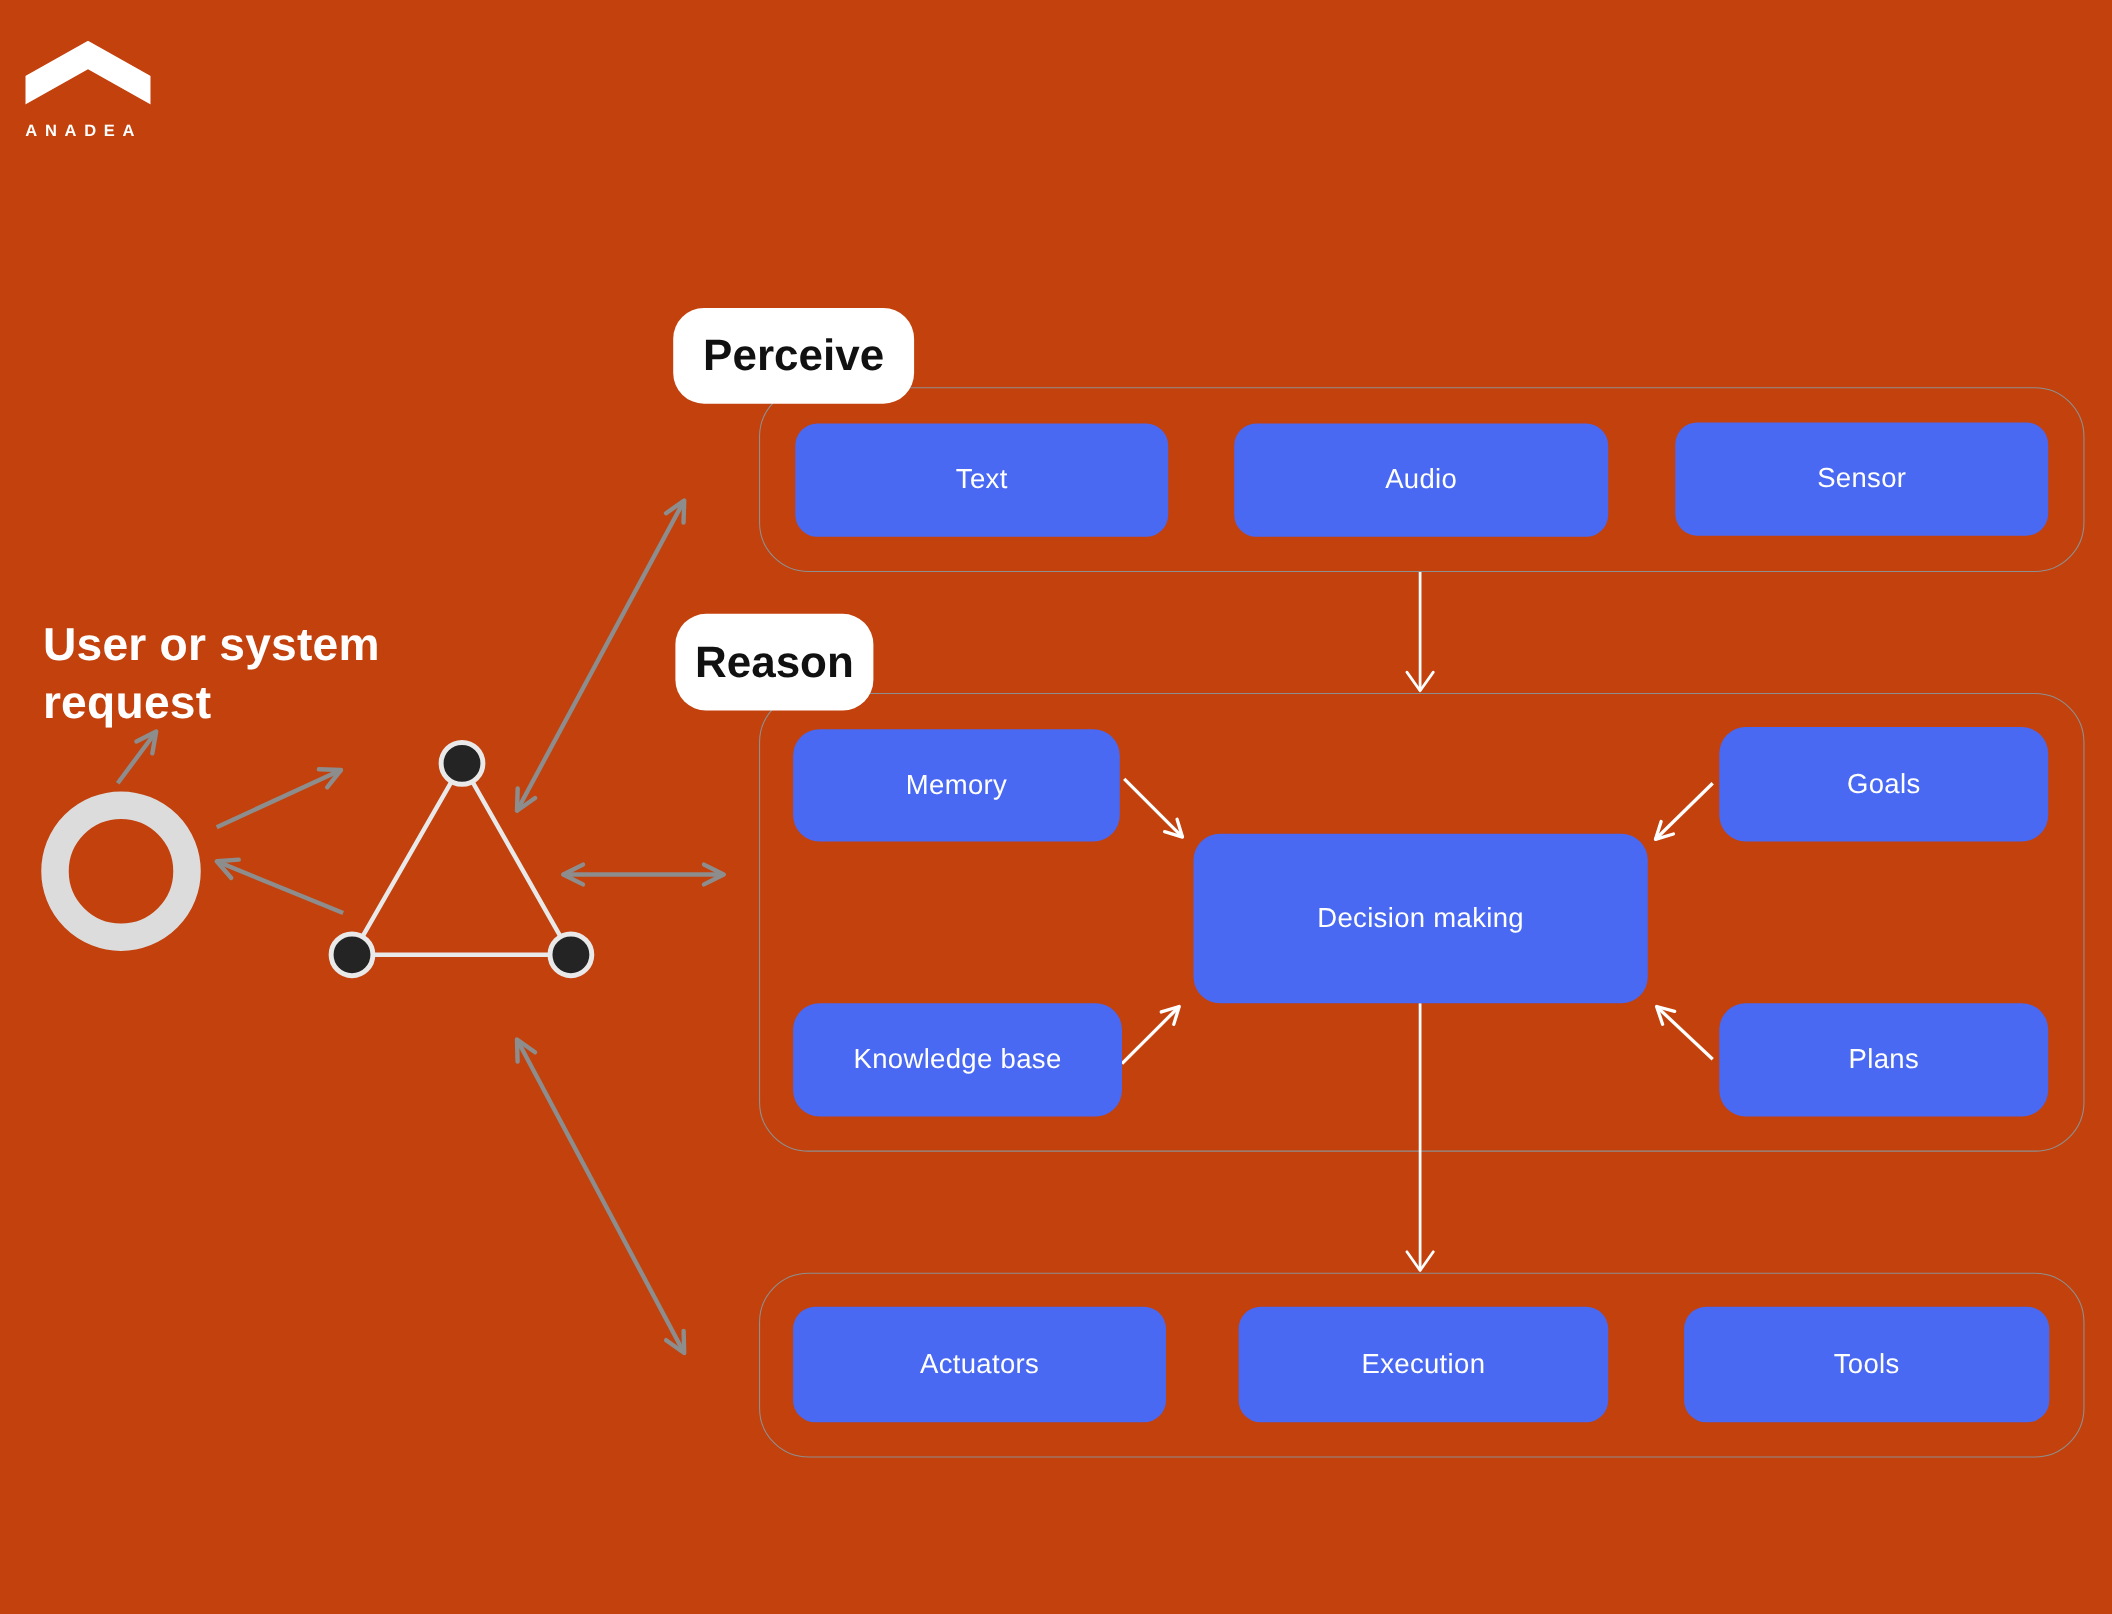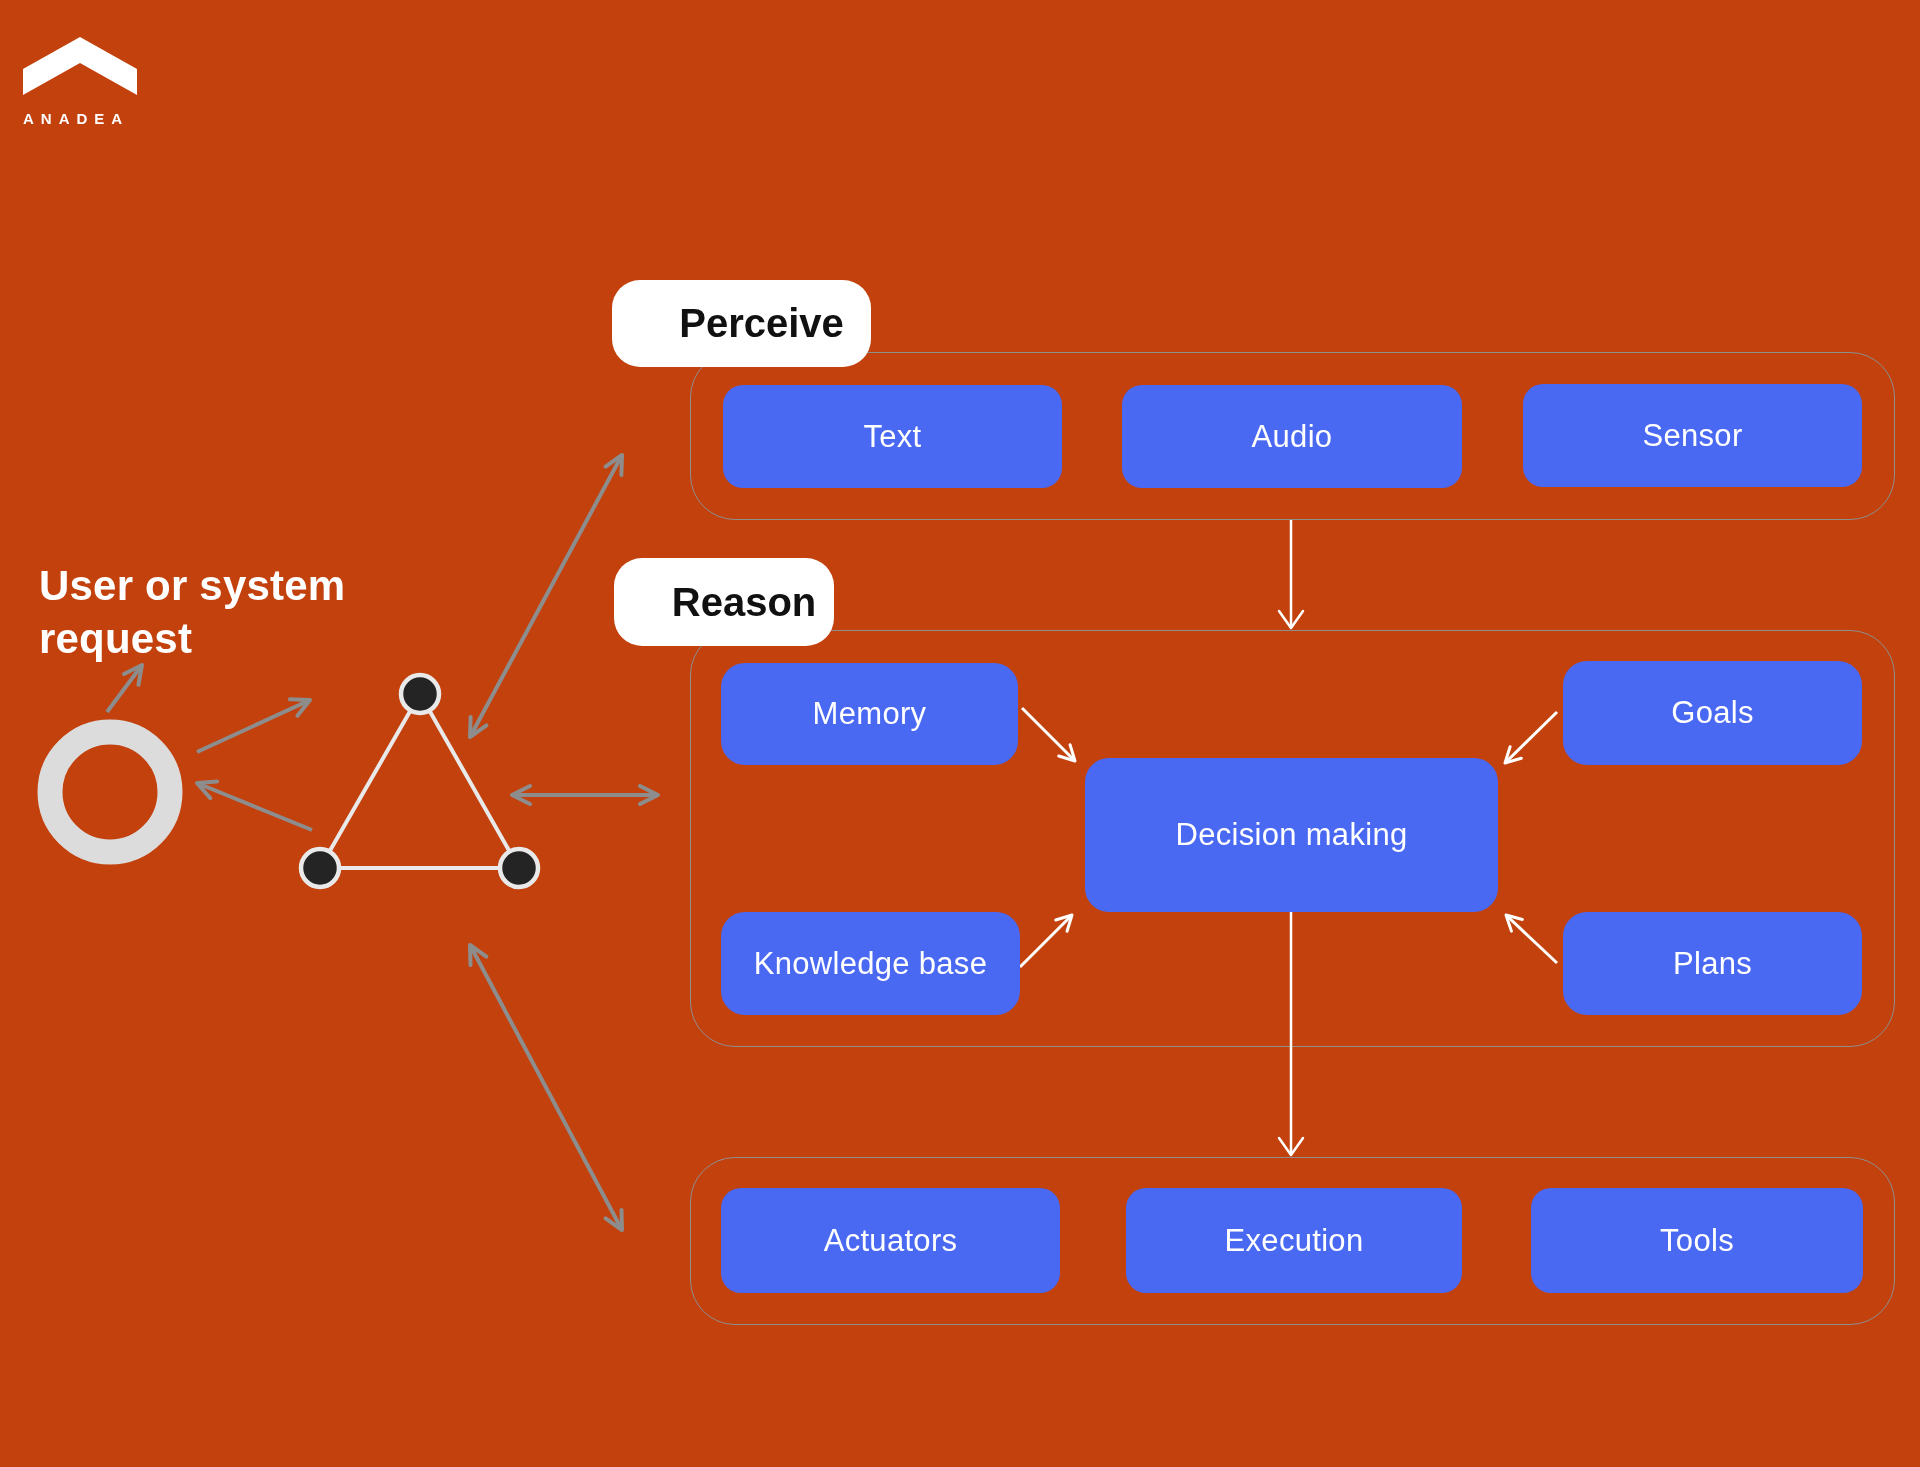--- a/index.html
+++ b/index.html
@@ -21,30 +21,30 @@
     position:absolute;border:1.5px solid #8f8f8f;border-radius:45px;z-index:1;
     background:transparent;
   }
   .group-perceive{left:690px;top:352px;width:1203px;height:166px;}
   .group-reason{left:690px;top:630px;width:1203px;height:415px;}
   .group-act{left:690px;top:1157px;width:1203px;height:166px;}
   
   .pill{
     position:absolute;z-index:4;background:#ffffff;border-radius:28px;
     display:flex;align-items:center;justify-content:center;
-    color:#111111;font-size:40px;font-weight:700;padding-left:40px;
+    color:#111111;font-size:40px;font-weight:700;
   }
   .pill-perceive{left:612px;top:280px;width:219px;height:87px;}
   .pill-reason{left:614px;top:558px;width:180px;height:88px;}
   .pill-act{left:613px;top:1087px;width:219px;height:86px;}
   
   .node{
     position:absolute;z-index:3;background:#4a69f2;border-radius:20px;
     display:flex;align-items:center;justify-content:center;
-    color:#ffffff;font-size:31px;font-weight:400;letter-spacing:.3px;
+    color:#ffffff;font-size:25px;font-weight:400;letter-spacing:.3px;
   }
   .node-rs{border-radius:24px;}
   .node-text{left:723px;top:385px;width:339px;height:103px;}
   .node-audio{left:1122px;top:385px;width:340px;height:103px;}
   .node-sensor{left:1523px;top:384px;width:339px;height:103px;}
   .node-memory{left:721px;top:663px;width:297px;height:102px;}
   .node-goals{left:1563px;top:661px;width:299px;height:104px;}
   .node-decision{left:1085px;top:758px;width:413px;height:154px;}
   .node-knowledge{left:721px;top:912px;width:299px;height:103px;}
   .node-plans{left:1563px;top:912px;width:299px;height:103px;}

